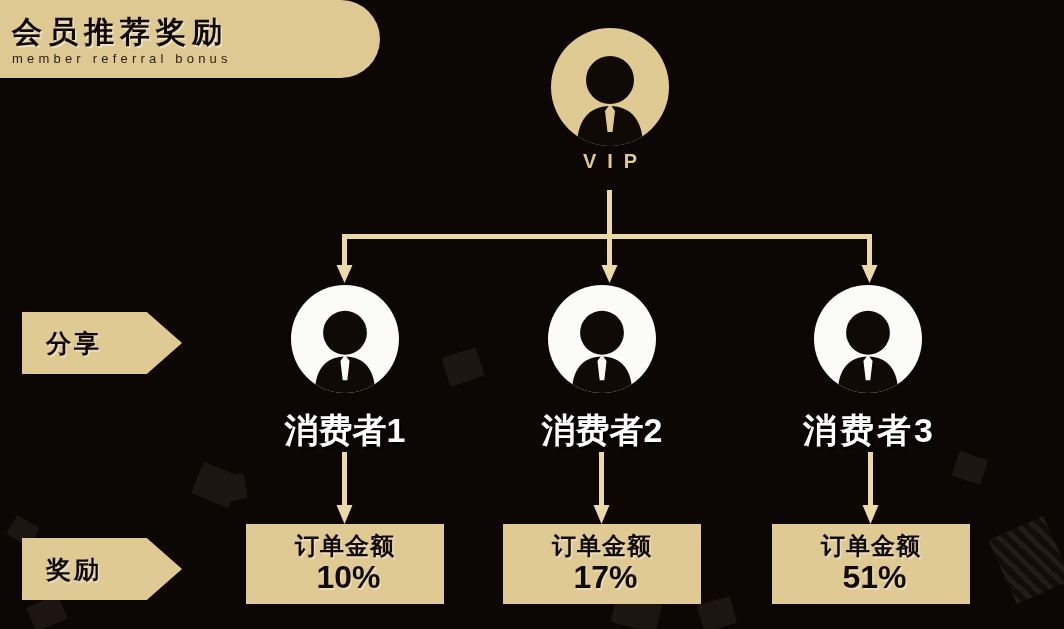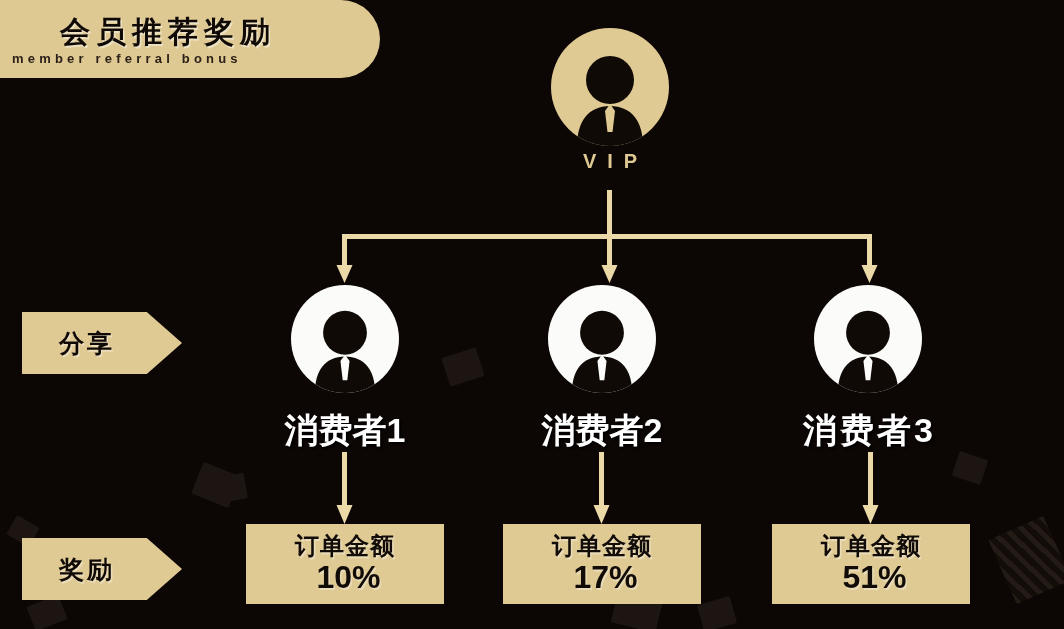--- a/index.html
+++ b/index.html
@@ -37,38 +37,37 @@
     width:420px; height:78px;
     background:#dfc993;
     border-radius:0 70px 70px 0;
     padding:4px 0 0 52px;
     display:flex; flex-direction:column; justify-content:center;
   }
   .banner-title {
     font-size:30px; font-weight:bold; color:#100a07;
     letter-spacing:6px; line-height:1.05;
     text-shadow:1.5px 1.5px 0 rgba(255,255,255,.45);
-    margin-left:48px;
   }
   .banner-sub {
     font-size:13px; color:#2b2118;
-    letter-spacing:4.2px; margin-top:4px;font-weight:bold;
+    letter-spacing:4.2px; margin-top:4px;
   }
 
   
   .tag {
     position:absolute;
     width:160px; height:62px;
     background:#e0ca94;
     clip-path:polygon(0 0, 78% 0, 100% 50%, 78% 100%, 0 100%);
     display:flex; align-items:center;
   }
   .tag-label {
     font-size:25px; font-weight:bold; color:#100a07;
-    letter-spacing:3px; padding-left:37px;
+    letter-spacing:3px; padding-left:24px;
     text-shadow:1.5px 1.5px 0 rgba(255,255,255,.35);
   }
   #tag-share  { left:22px; top:312px; }
   #tag-reward { left:22px; top:538px; }
 
   
   .avatar {
     position:absolute;
     border-radius:50%;
     display:flex; align-items:flex-end; justify-content:center;

